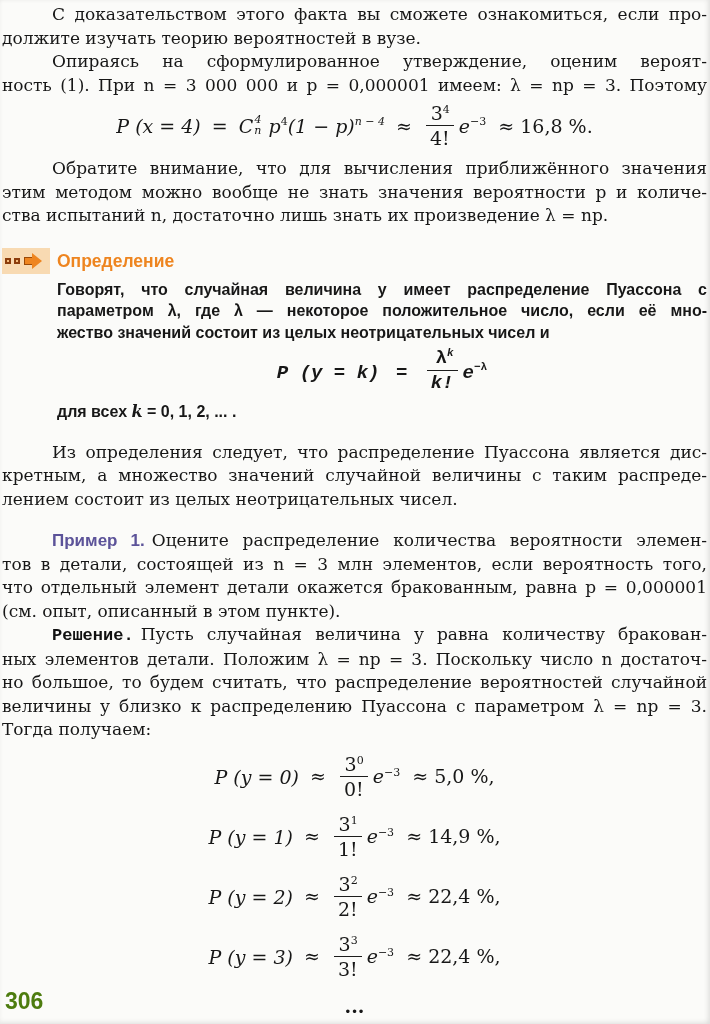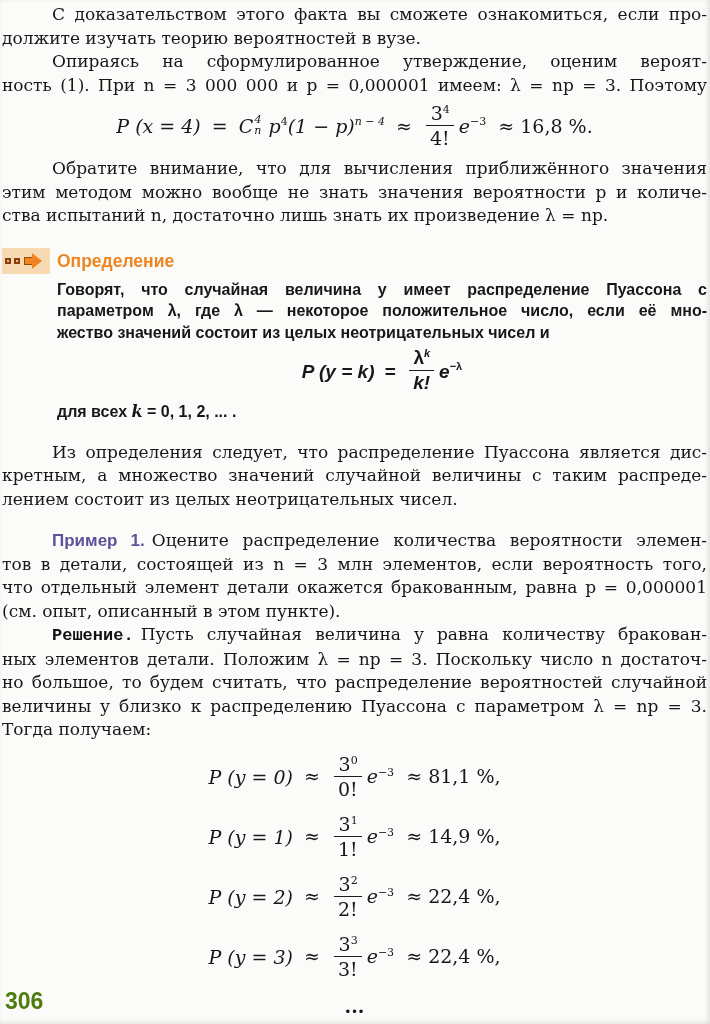--- a/index.html
+++ b/index.html
@@ -77,21 +77,21 @@
   }
   .sq { width: 6px; height: 6px; border: 2px solid #8C3D0C; background: #F4BD7E; }
   .arrow { display: inline-flex; align-items: center; margin-left: 1px; }
   .arrow .shaft { width: 8px; height: 8px; background: var(--accent-orange, #EE8520); border-top: 1.5px solid #9C4A07; border-bottom: 1.5px solid #9C4A07; border-left: 1.5px solid #9C4A07; }
   .arrow .head {
     width: 0; height: 0;
     border-left: 10px solid var(--accent-orange, #EE8520);
     border-top: 8px solid transparent;
     border-bottom: 8px solid transparent;
   }
-  .def-formula { font-family: Liberation Sans, sans-serif; font-weight: bold; margin: 6px 0 5px; }
+  .def-formula { font-family: Liberation Mono, monospace; font-weight: bold; margin: 6px 0 5px; }
   .def-after .sans { font-family: Liberation Sans, sans-serif; }
   .def-after .kvar { font-family: "DejaVu Serif", serif; font-style: italic; }
 
   
   .example-lead {
     font-family: "Liberation Sans", sans-serif;
     font-weight: bold;
     color: var(--link-purple, #5C5399);
     margin-right: 7px;
     cursor: pointer;
@@ -194,21 +194,21 @@
     <span class="line fill">ных элементов детали. Положим λ = np = 3. Поскольку число n достаточ-</span>
     <span class="line fill">но большое, то будем считать, что распределение вероятностей случайной</span>
     <span class="line fill">величины y близко к распределению Пуассона с параметром λ = np = 3.</span>
     <span class="line">Тогда получаем:</span>
   </p>
 
   <div class="formula comp">
     <span class="mi">P (y = 0)</span>
     <span class="rel">≈</span>
     <span class="frac"><span class="num"><span>3</span><sup>0</sup></span><span class="den">0!</span></span><span class="mi eterm">e</span><sup>−3</sup>
-    <span class="res">≈ 81,1 %,</span>
+    <span class="res">≈ 5,0 %,</span>
   </div>
 
   <div class="formula comp">
     <span class="mi">P (y = 1)</span>
     <span class="rel">≈</span>
     <span class="frac"><span class="num"><span>3</span><sup>1</sup></span><span class="den">1!</span></span><span class="mi eterm">e</span><sup>−3</sup>
     <span class="res">≈ 14,9 %,</span>
   </div>
 
   <div class="formula comp">

